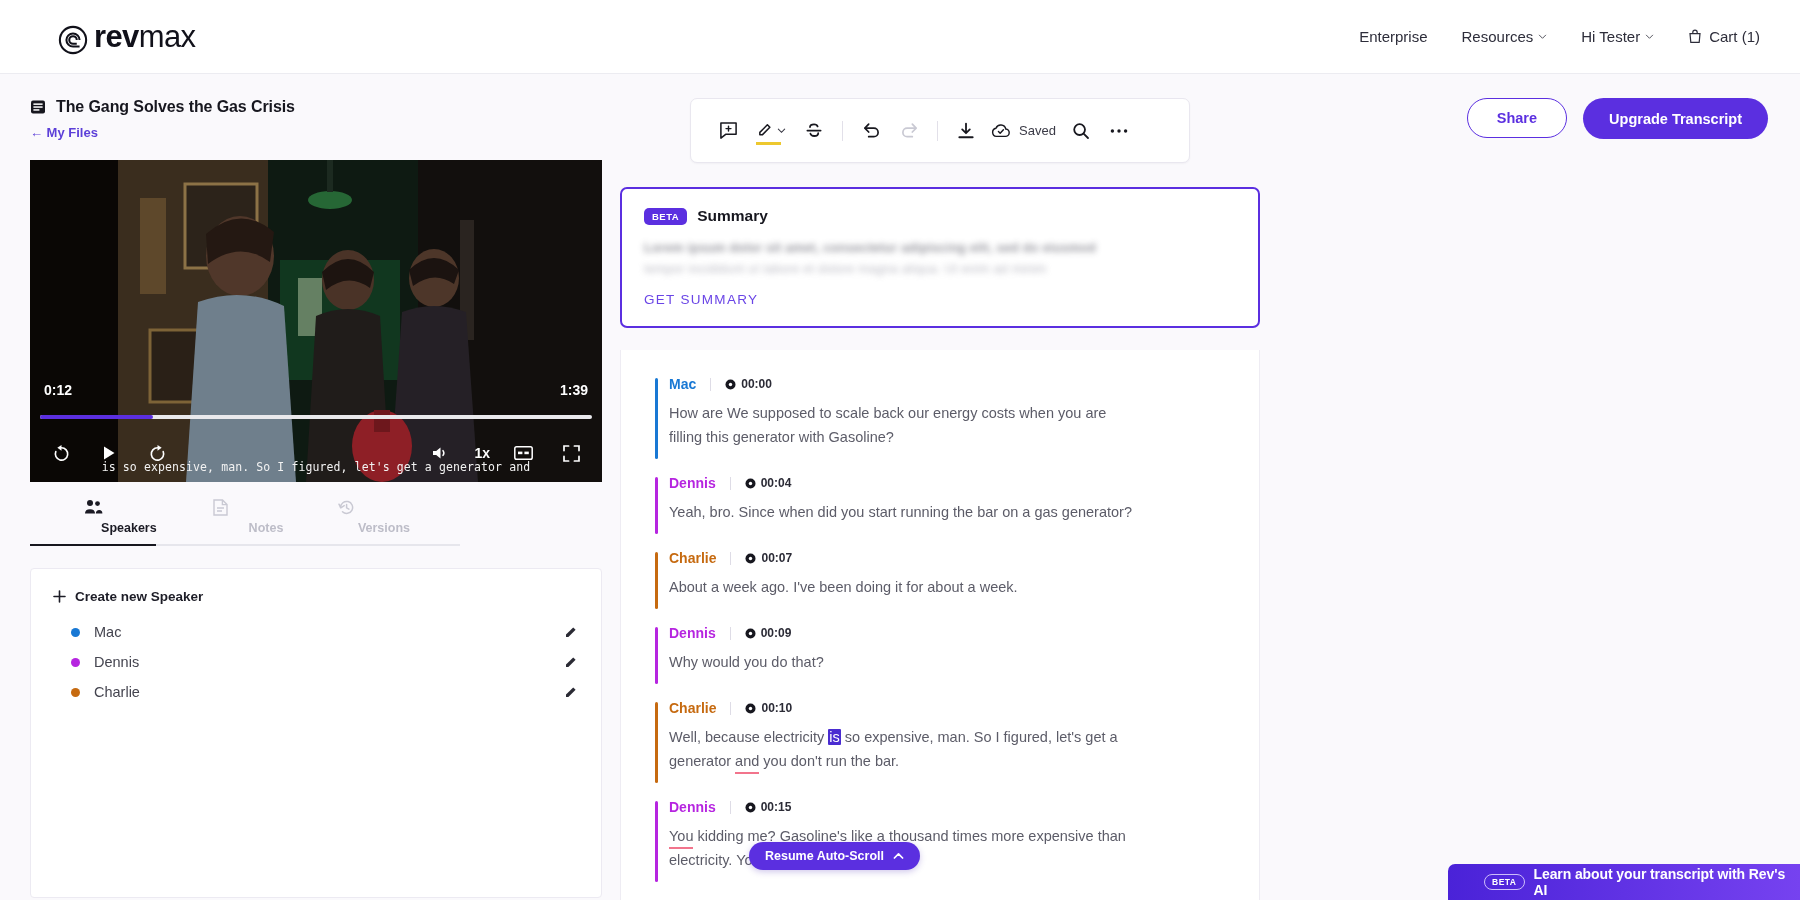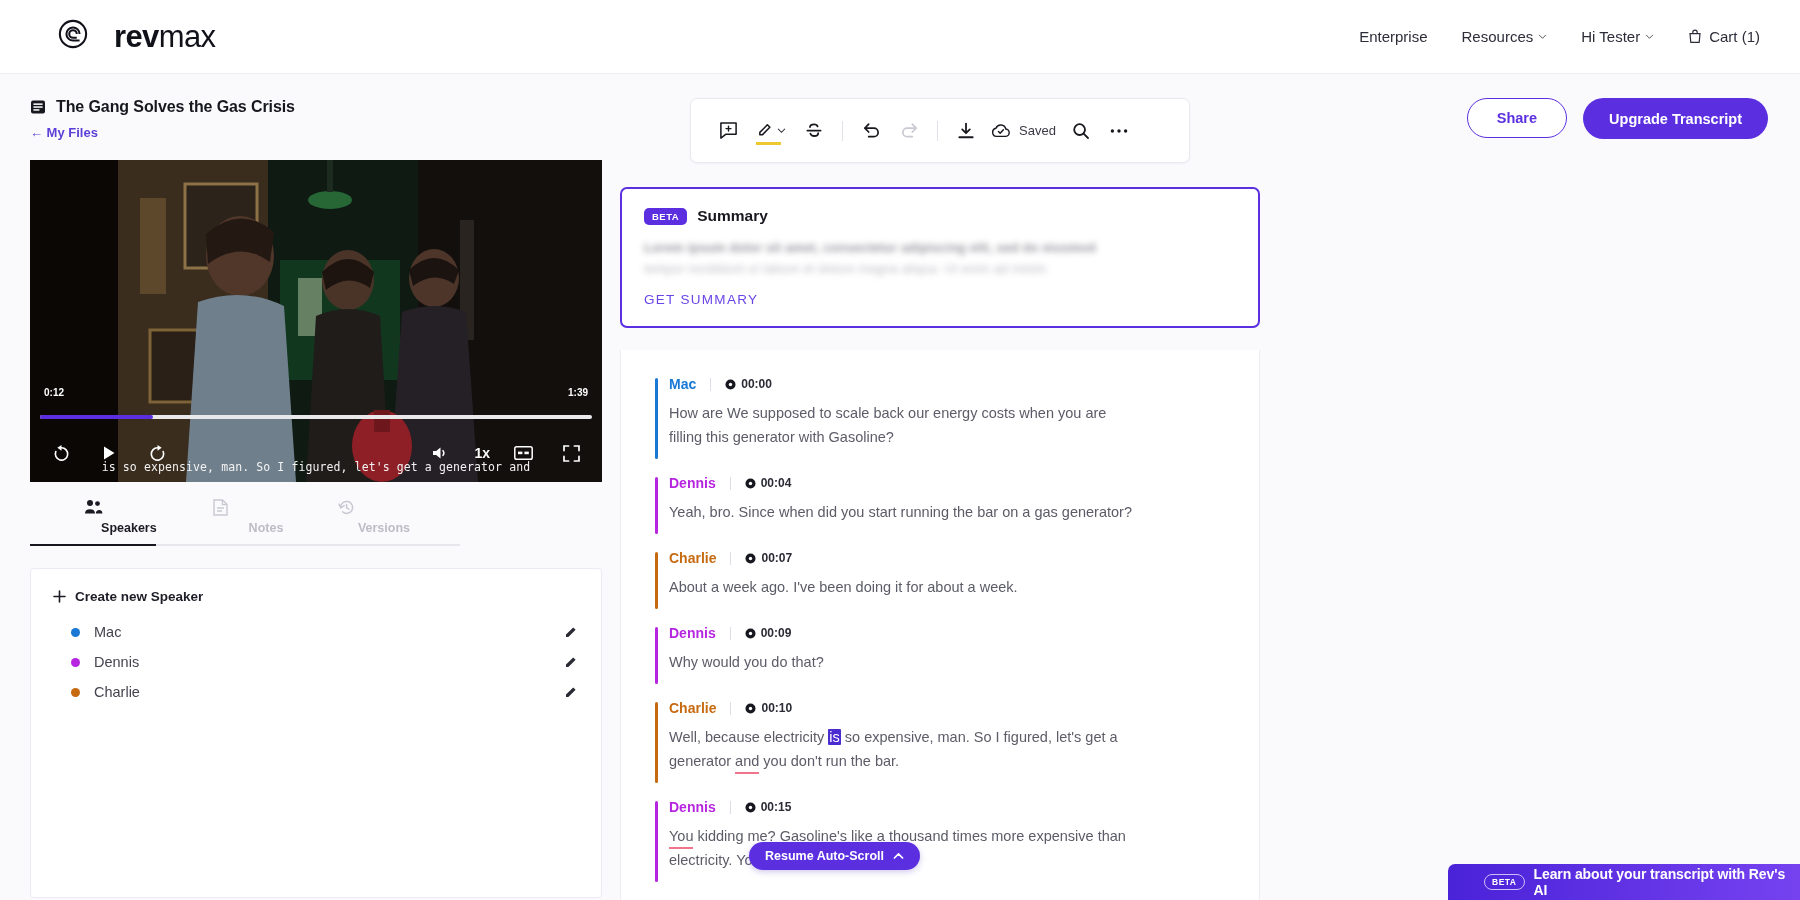--- a/index.html
+++ b/index.html
@@ -15,21 +15,21 @@
     height: 74px;
     background: #ffffff;
     display: flex;
     align-items: center;
     justify-content: space-between;
     padding: 0 40px 0 58px;
     border-bottom: 1px solid #ececf1;
     position: relative;
     z-index: 30;
   }
-  .brand { display: flex; align-items: flex-start; gap: 26px; }
+  .brand { display: flex; align-items: flex-end; gap: 6px; }
   .brand-mark { width: 30px; height: 30px; display: block; }
   .brand-text { font-size: 31px; letter-spacing: -0.6px; color: #11111a; }
   .brand-text b { font-weight: 700; }
   .brand-text span { font-weight: 400; }
 
   .navlinks { display: flex; align-items: center; gap: 34px; font-size: 15px; color: #2d2d3a; }
   .navlink { display: flex; align-items: center; gap: 5px; cursor: pointer; white-space: nowrap; }
   .chev { width: 9px; height: 9px; display: inline-block; }
   .cart { display: flex; align-items: center; gap: 7px; cursor: pointer; }
 
@@ -49,21 +49,21 @@
 
   .video {
     margin-top: 19px;
     width: 572px; height: 322px;
     background: #000;
     position: relative;
     overflow: hidden;
   }
   .video-scene { position: absolute; inset: 0; }
   .v-pillar { position: absolute; background: #0a0705; }
-  .v-time { position: absolute; font-size: 10px; color: #fff; font-weight: 600; }
+  .v-time { position: absolute; font-size: 14px; color: #fff; font-weight: 600; }
   .v-bar-wrap { position: absolute; left: 10px; right: 10px; bottom: 63px; height: 4px; background: #e9e9ec; border-radius: 2px; }
   .v-bar-fill { height: 100%; width: 20.5%; background: #5b2fe0; border-radius: 2px; }
   .v-controls { position: absolute; left: 0; right: 0; bottom: 0; height: 58px; display: flex; align-items: center; padding: 0 16px; }
   .v-btn { width: 30px; height: 30px; display: flex; align-items: center; justify-content: center; cursor: pointer; margin-right: 18px; }
   .v-spacer { flex: 1; }
   .v-speed { color: #fff; font-size: 14px; font-weight: 700; margin-right: 18px; cursor: pointer; }
   .caption {
     position: absolute; left: 0; right: 0; bottom: 8px; text-align: center;
     color: #f2f2f2; font-size: 11.5px; font-family: "DejaVu Sans Mono", monospace;
     letter-spacing: 0.1px;

